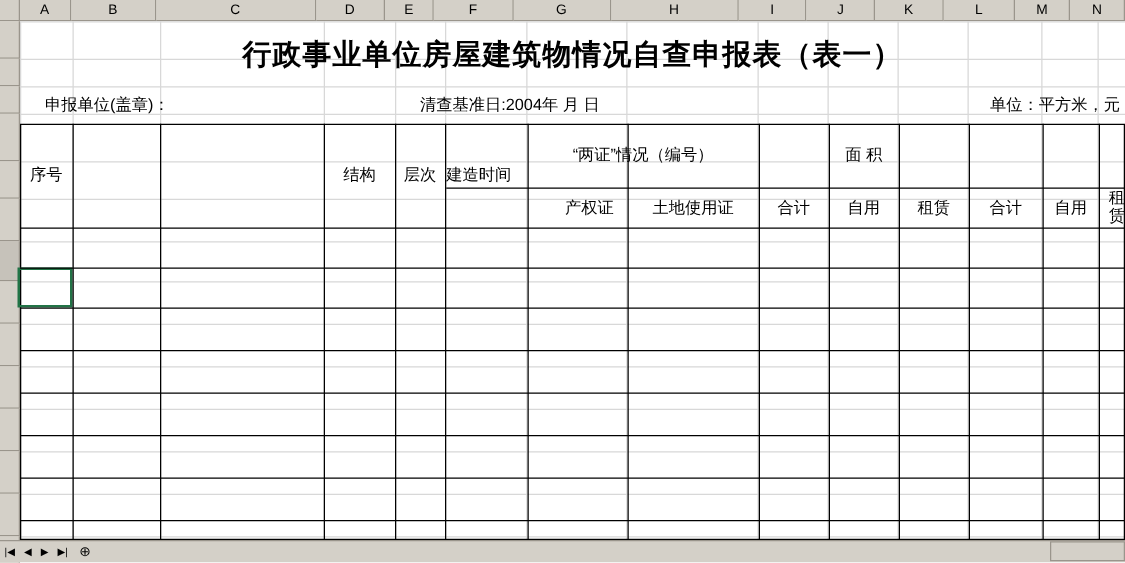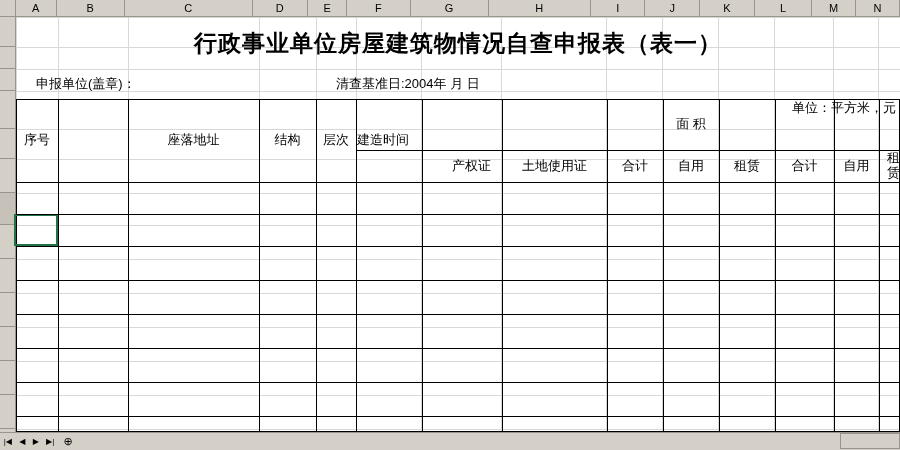--- a/index.html
+++ b/index.html
@@ -100,21 +100,20 @@
     white-space: pre-line;
     overflow: hidden;
   }
   .tc.left {
     justify-content: flex-start;
     padding-left: 4px;
   }
   .tc.right {
     justify-content: flex-end;
     padding-right: 4px;
-    margin-top: 24px;
   }
 
   .title {
     font-size: 23px;
     font-weight: bold;
     letter-spacing: 1px;
   }
 
   .thickbox {
     position: absolute;
@@ -281,25 +280,25 @@
     <div class="tc left" style="left:316px; top:52px; width:300px; height:30px;">清查基准日:2004年    月    日</div>
     <div class="tc right" style="left:604px; top:52px; width:280px; height:30px;">单位：平方米，元</div>
 
     <div class="thickbox" style="left:0px; top:82px; width:884px; height:333px;"></div>
 
     <div class="hline" style="left:0px; top:165px; width:884px;"></div>
 
     <div class="hline" style="left:341px; top:133px; width:543px;"></div>
 
     <div class="tc" style="left:0px; top:82px; width:42px; height:83px;">序号</div>
-    <div class="tc" style="left:112px; top:82px; width:131px; height:83px;">座落地址</div>
     <div class="tc" style="left:243px; top:82px; width:57px; height:83px;">结构</div>
     <div class="tc" style="left:300px; top:82px; width:40px; height:83px;font-family:Liberation Serif, serif;">层次</div>
     <div class="tc" style="left:340px; top:82px; width:54px; height:83px;">建造时间</div>
 
+    <div class="tc" style="left:406px; top:82px; width:185px; height:51px;">“两证”情况（编号）</div>
     <div class="tc" style="left:406px; top:133px; width:99px; height:32px;">产权证</div>
     <div class="tc" style="left:486px; top:133px; width:105px; height:32px;">土地使用证</div>
 
     <div class="tc" style="left:591px; top:82px; width:168px; height:51px;">面      积</div>
     <div class="tc" style="left:591px; top:133px; width:56px; height:32px;">合计</div>
     <div class="tc" style="left:647px; top:133px; width:56px; height:32px;">自用</div>
     <div class="tc" style="left:703px; top:133px; width:56px; height:32px;">租赁</div>
 
     <div class="tc" style="left:759px; top:133px; width:59px; height:32px;">合计</div>
     <div class="tc" style="left:818px; top:133px; width:45px; height:32px;">自用</div>

